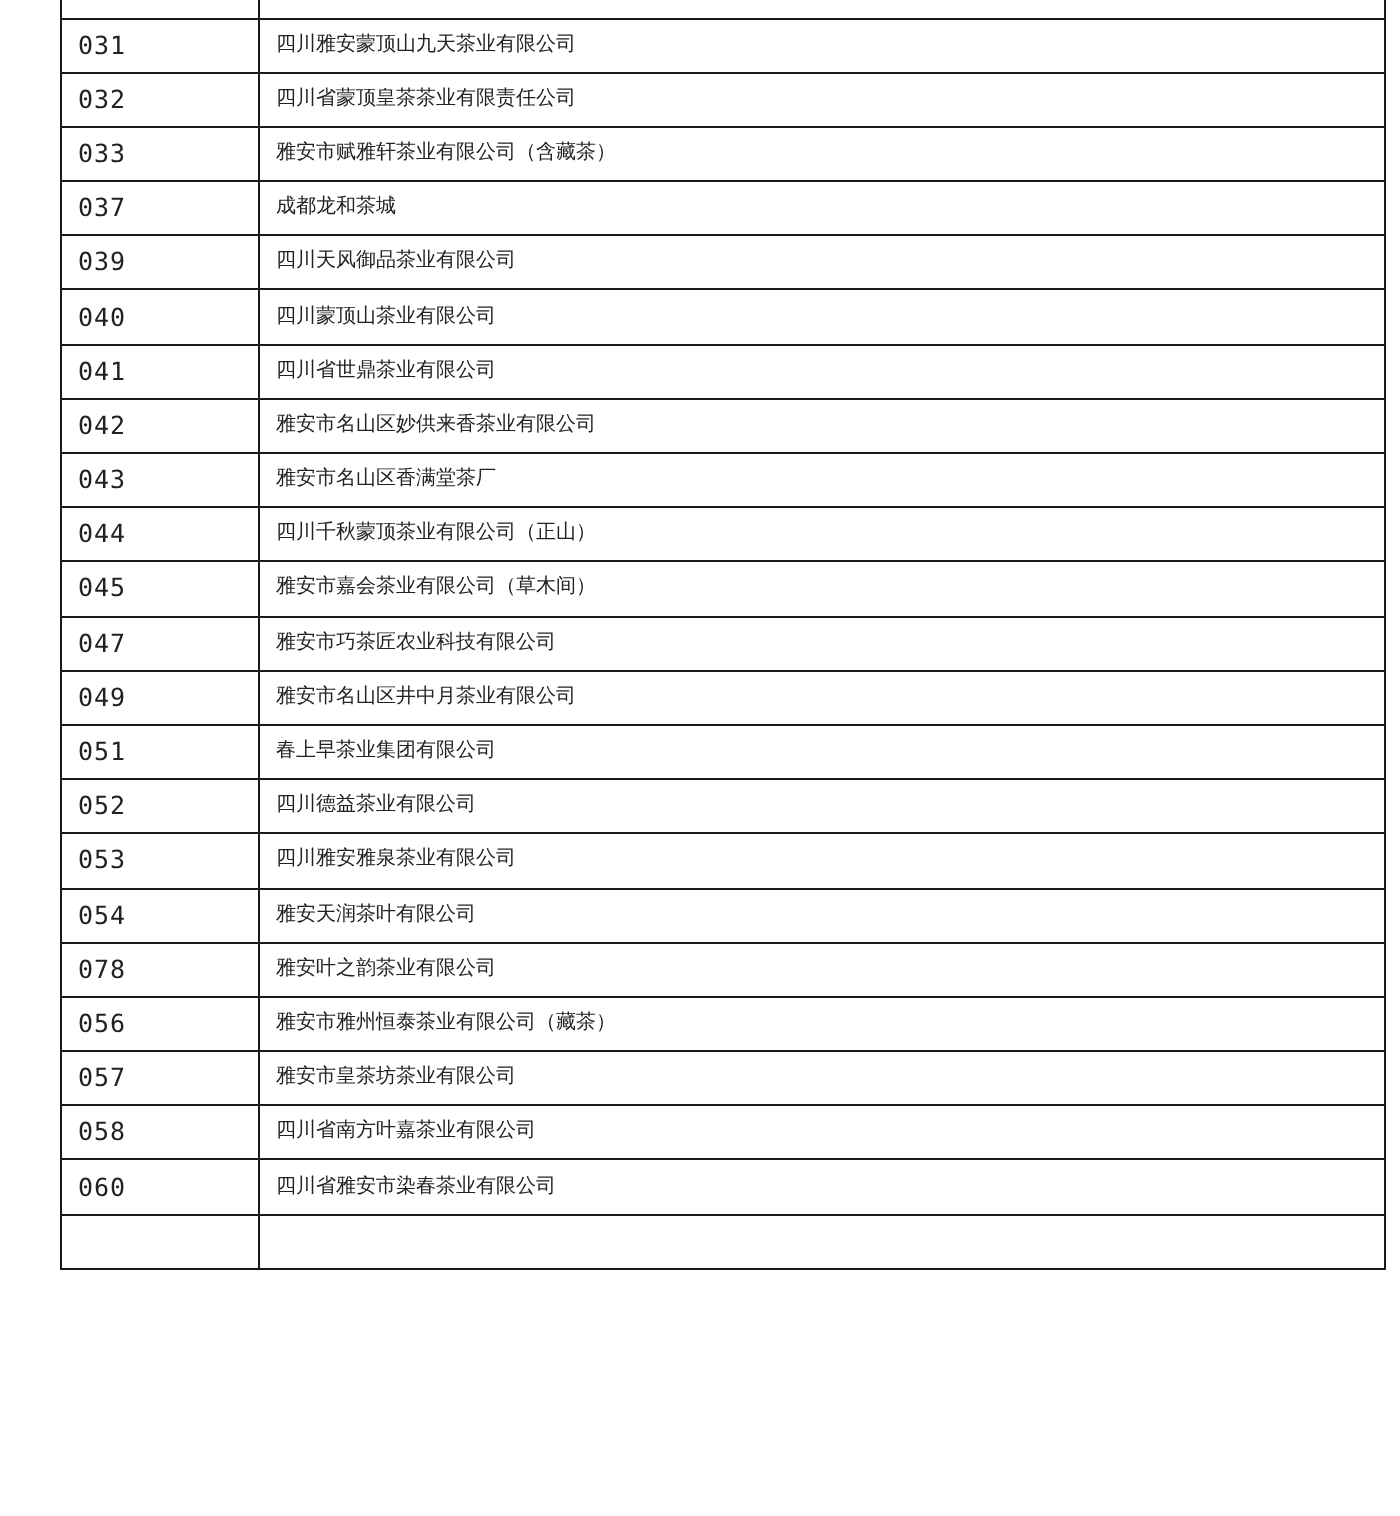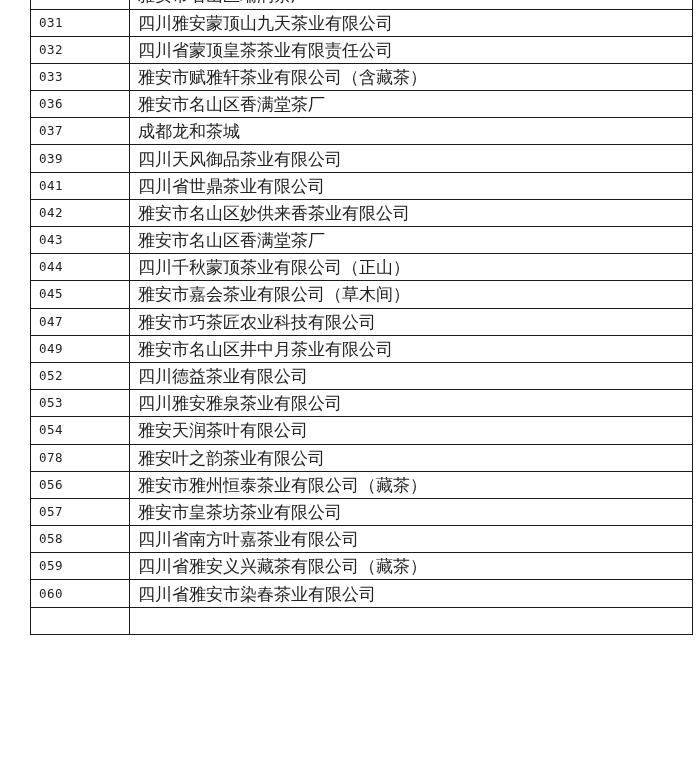--- a/index.html
+++ b/index.html
@@ -26,21 +26,21 @@
     table {
       border-collapse: collapse;
       width: 663px;
       table-layout: fixed;
     }
     td {
       border: 1.5px solid #1a1a1a;
       height: 26.2px;
       padding: 0 8px;
       color: #222222;
-      font-size: 17px;
+      font-size: 10px;
       line-height: 26px;
       white-space: nowrap;
       overflow: hidden;
       vertical-align: middle;
     }
     td.code {
       width: 82px;
       font-family: "DejaVu Sans Mono", "Liberation Mono", monospace;
       font-size: 12.5px;
       letter-spacing: 0.5px;
@@ -67,30 +67,30 @@
           </tr>
         <tr>
             <td class="code">032</td>
             <td class="name">四川省蒙顶皇茶茶业有限责任公司</td>
           </tr>
         <tr>
             <td class="code">033</td>
             <td class="name">雅安市赋雅轩茶业有限公司（含藏茶）</td>
           </tr>
         <tr>
-            <td class="code">036</td>
-            <td class="name">雅安市名山区香满堂茶厂</td>
-          </tr>
-        <tr>
             <td class="code">037</td>
             <td class="name">成都龙和茶城</td>
           </tr>
         <tr>
             <td class="code">039</td>
             <td class="name">四川天风御品茶业有限公司</td>
+          </tr>
+        <tr>
+            <td class="code">040</td>
+            <td class="name">四川蒙顶山茶业有限公司</td>
           </tr>
         <tr>
             <td class="code">041</td>
             <td class="name">四川省世鼎茶业有限公司</td>
           </tr>
         <tr>
             <td class="code">042</td>
             <td class="name">雅安市名山区妙供来香茶业有限公司</td>
           </tr>
         <tr>
@@ -107,20 +107,24 @@
           </tr>
         <tr>
             <td class="code">047</td>
             <td class="name">雅安市巧茶匠农业科技有限公司</td>
           </tr>
         <tr>
             <td class="code">049</td>
             <td class="name">雅安市名山区井中月茶业有限公司</td>
           </tr>
         <tr>
+            <td class="code">051</td>
+            <td class="name">春上早茶业集团有限公司</td>
+          </tr>
+        <tr>
             <td class="code">052</td>
             <td class="name">四川德益茶业有限公司</td>
           </tr>
         <tr>
             <td class="code">053</td>
             <td class="name">四川雅安雅泉茶业有限公司</td>
           </tr>
         <tr>
             <td class="code">054</td>
             <td class="name">雅安天润茶叶有限公司</td>
@@ -135,24 +139,20 @@
           </tr>
         <tr>
             <td class="code">057</td>
             <td class="name">雅安市皇茶坊茶业有限公司</td>
           </tr>
         <tr>
             <td class="code">058</td>
             <td class="name">四川省南方叶嘉茶业有限公司</td>
           </tr>
         <tr>
-            <td class="code">059</td>
-            <td class="name">四川省雅安义兴藏茶有限公司（藏茶）</td>
-          </tr>
-        <tr>
             <td class="code">060</td>
             <td class="name">四川省雅安市染春茶业有限公司</td>
           </tr>
         <tr>
             <td class="code"></td>
             <td class="name"></td>
           </tr>
       </tbody>
     </table>
   </div>

